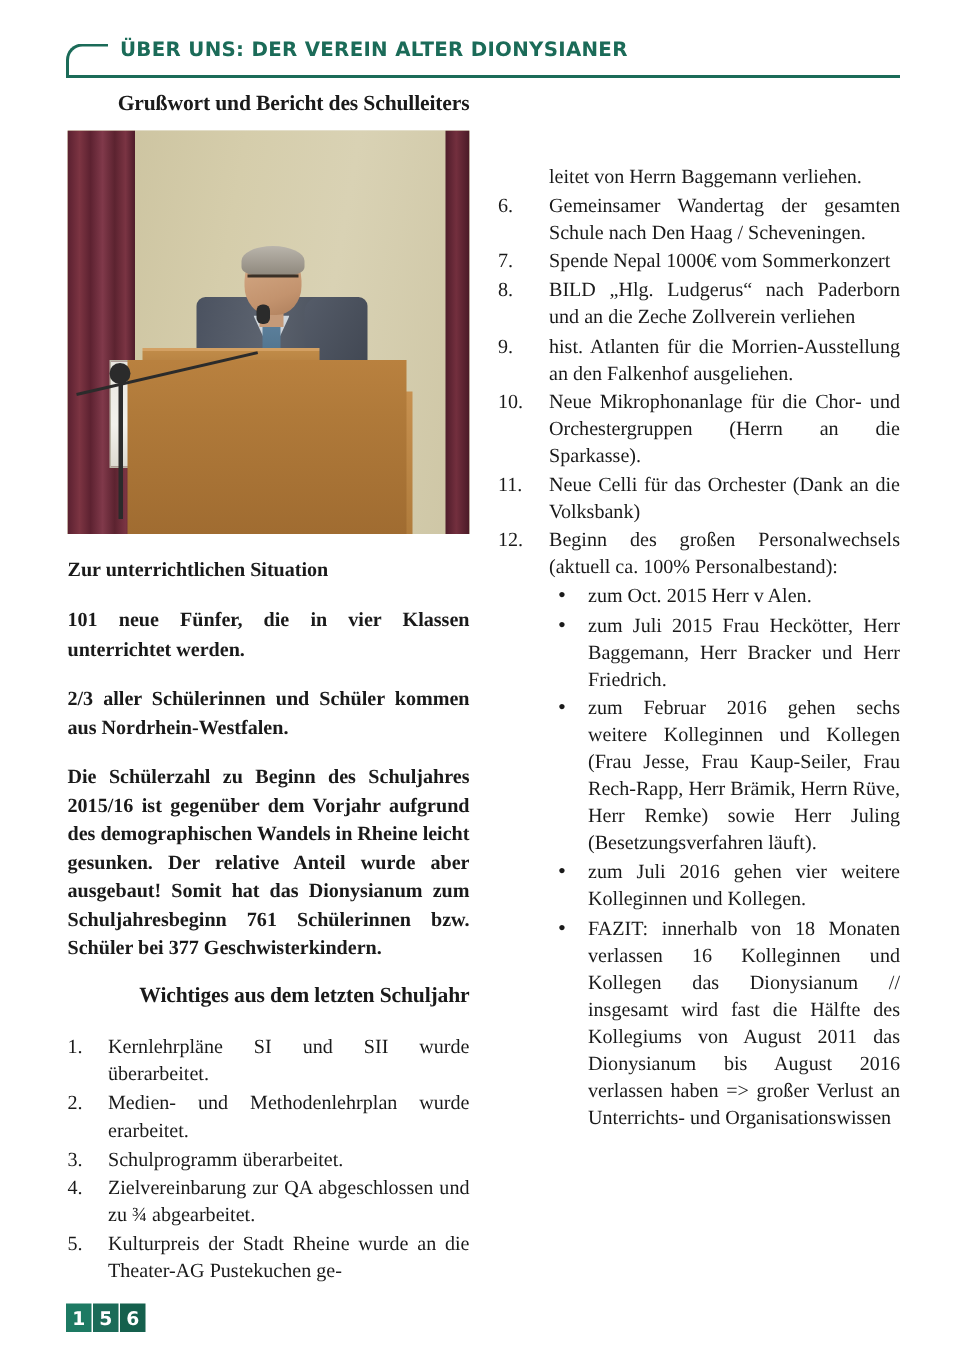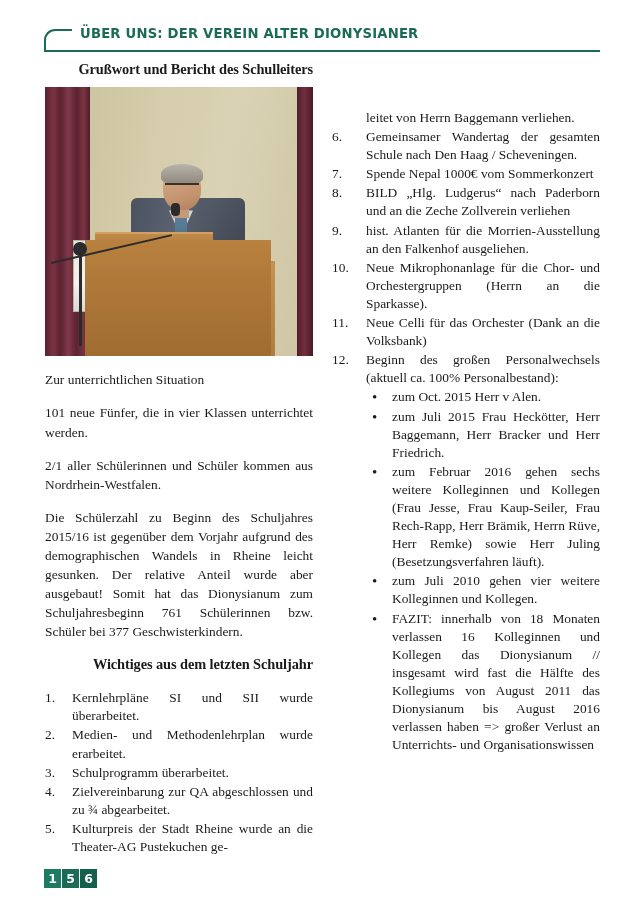--- a/index.html
+++ b/index.html
@@ -257,20 +257,21 @@
     border-radius: 50%;
   }
 
   
   .para {
     margin: 0 0 14px 0;
     font-size: 13.4px;
     line-height: 1.42;
     text-align: justify;
     hyphens: auto;
+    font-weight: bold;
     -webkit-hyphens: auto;
   }
   .para:last-child { margin-bottom: 0; }
 
   
   .numlist {
     margin: 0;
     padding: 0;
     list-style: none;
     font-size: 13.4px;
@@ -384,21 +385,21 @@
       <div class="ph-lectern-top"></div>
       <div class="ph-lectern-side"></div>
       <div class="ph-lectern"></div>
       <div class="ph-micpole"></div>
       <div class="ph-micjoint"></div>
       <div class="ph-micstand"></div>
     </div>
 
     <p class="para">Zur unterrichtlichen Situation</p>
     <p class="para">101 neue Fünfer, die in vier Klassen unterrichtet werden.</p>
-    <p class="para">2/1 aller Schülerinnen und Schüler kommen aus Nordrhein-Westfalen.</p>
+    <p class="para">2/3 aller Schülerinnen und Schüler kommen aus Nordrhein-Westfalen.</p>
     <p class="para">Die Schülerzahl zu Beginn des Schuljahres 2015/16 ist gegenüber dem Vorjahr aufgrund des demographischen Wandels in Rheine leicht gesunken. Der relative Anteil wurde aber ausgebaut! Somit hat das Dionysianum zum Schuljahresbeginn 761 Schülerinnen bzw. Schüler bei 377 Geschwisterkindern.</p>
 
     <div class="section-heading" style="margin-bottom:16px;">Wichtiges aus dem letzten Schuljahr</div>
 
     <ol class="numlist">
       <li>
         <span class="num">1.</span>
         <span>Kernlehrpläne SI und SII wurde überarbeitet.</span>
       </li>
       <li>
@@ -460,21 +461,21 @@
           <li>
             <span class="bullet">•</span>
             <span>zum Juli 2015 Frau Heckötter, Herr Baggemann, Herr Bracker und Herr Friedrich.</span>
           </li>
           <li>
             <span class="bullet">•</span>
             <span>zum Februar 2016 gehen sechs weitere Kolleginnen und Kollegen (Frau Jesse, Frau Kaup-Seiler, Frau Rech-Rapp, Herr Brämik, Herrn Rüve, Herr Remke) sowie Herr Juling (Besetzungsverfahren läuft).</span>
           </li>
           <li>
             <span class="bullet">•</span>
-            <span>zum Juli 2010 gehen vier weitere Kolleginnen und Kollegen.</span>
+            <span>zum Juli 2016 gehen vier weitere Kolleginnen und Kollegen.</span>
           </li>
           <li>
             <span class="bullet">•</span>
             <span>FAZIT: innerhalb von 18 Monaten verlassen 16 Kolleginnen und Kollegen das Dionysianum // insgesamt wird fast die Hälfte des Kollegiums von August 2011 das Dionysianum bis August 2016 verlassen haben =&gt; großer Verlust an Unterrichts- und Organisationswissen</span>
           </li>
         </ul>
       </li>
     </ol>
   </div>
 

